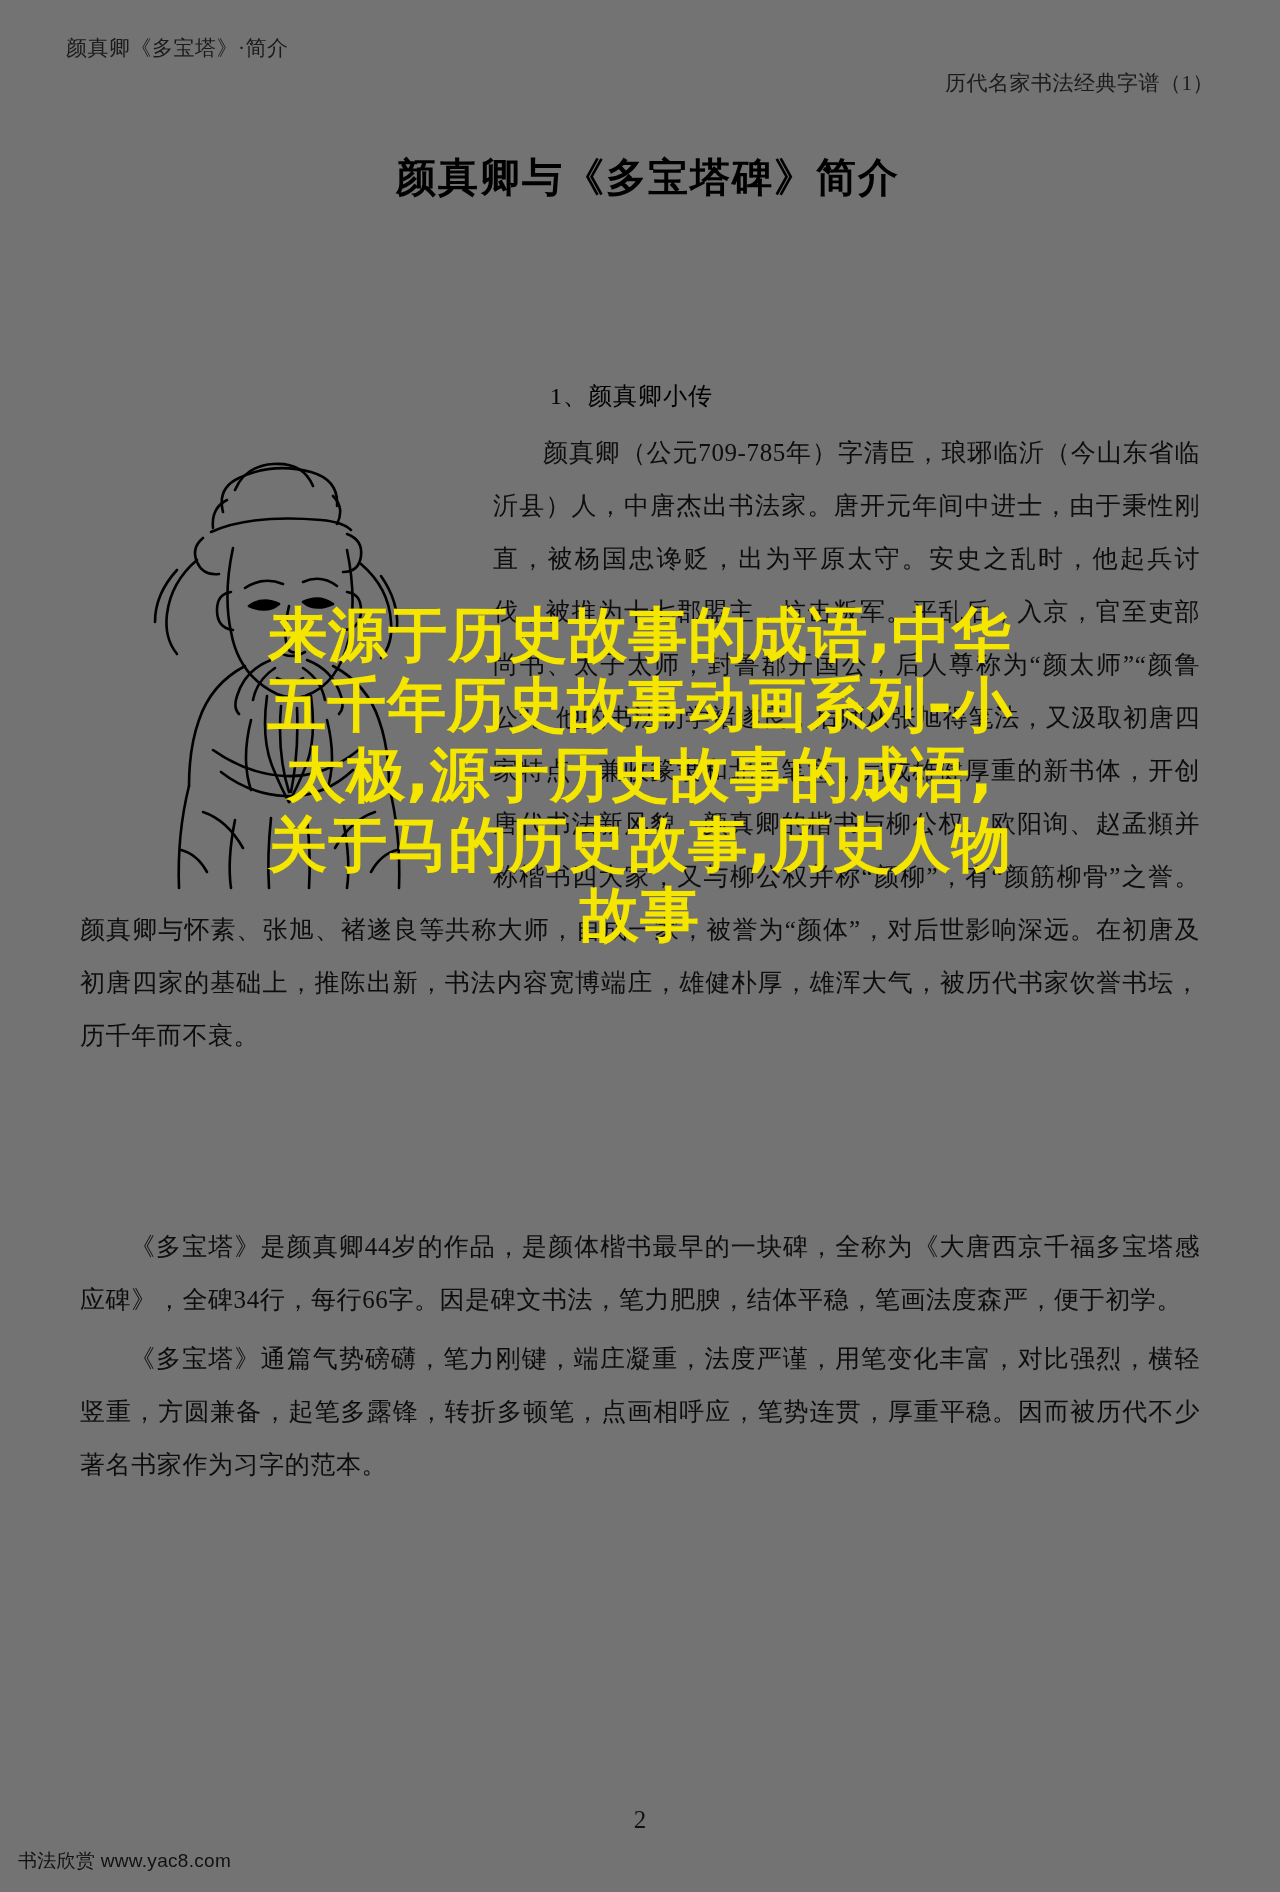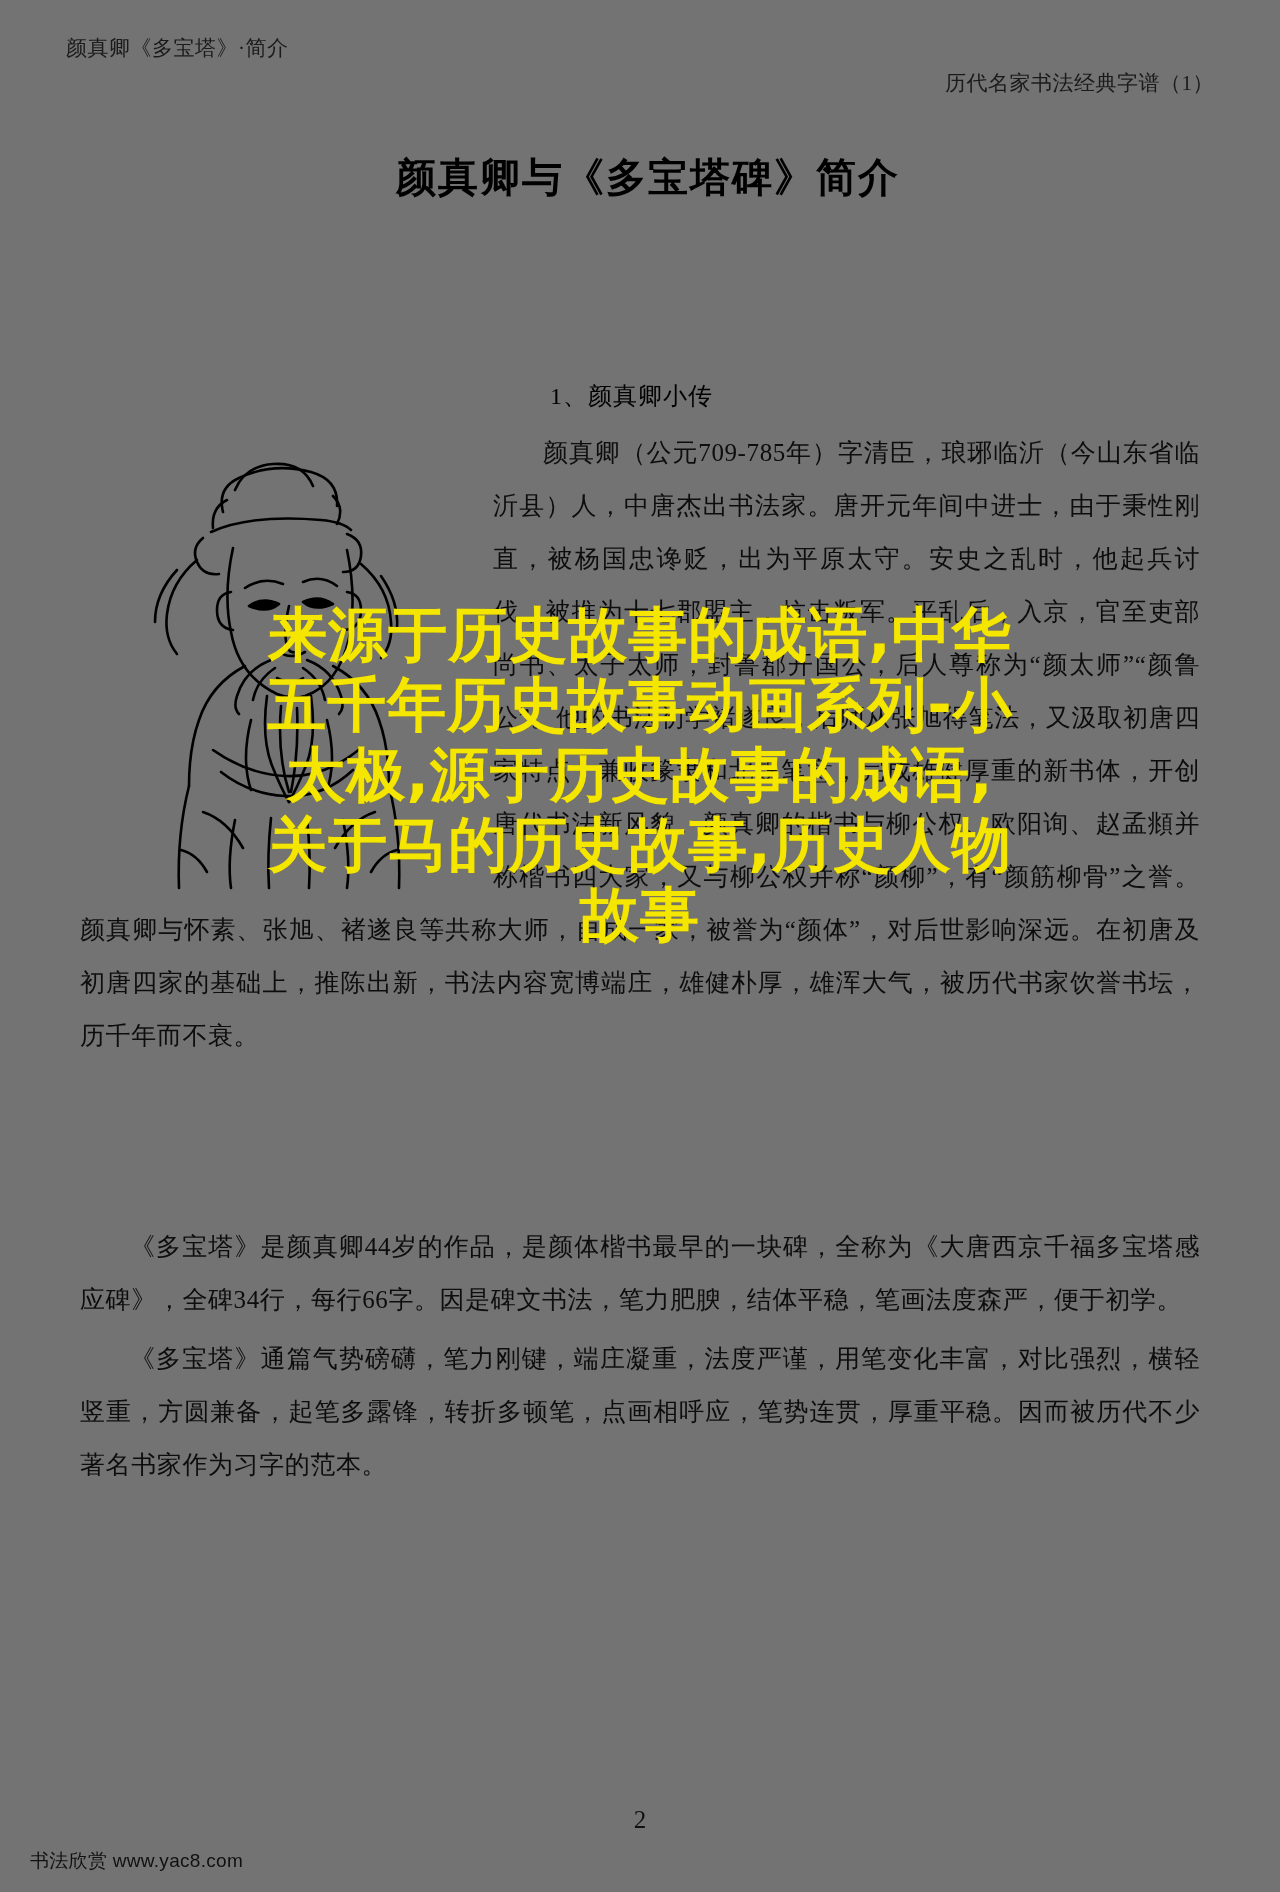--- a/index.html
+++ b/index.html
@@ -148,21 +148,20 @@
     color: #111;
   }
   .footer-credit {
     position: absolute;
     bottom: 18px;
     left: 18px;
     font-size: 19px;
     color: #111;
     font-family: "Liberation Sans", sans-serif;
     letter-spacing: .3px;
-    margin-left: 12px;
   }
 </style>
 </head>
 <body>
 
 <div class="page">
 
   <div class="header">
     <span class="left">颜真卿《多宝塔》·简介</span>
     <span class="right">历代名家书法经典字谱（1）</span>

